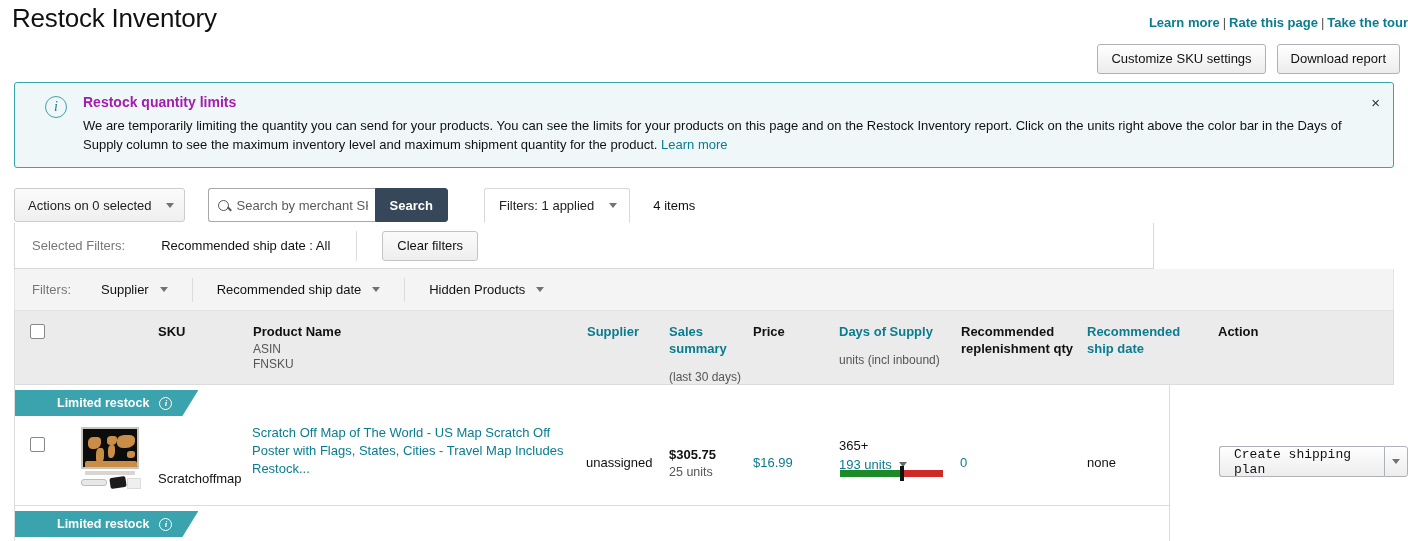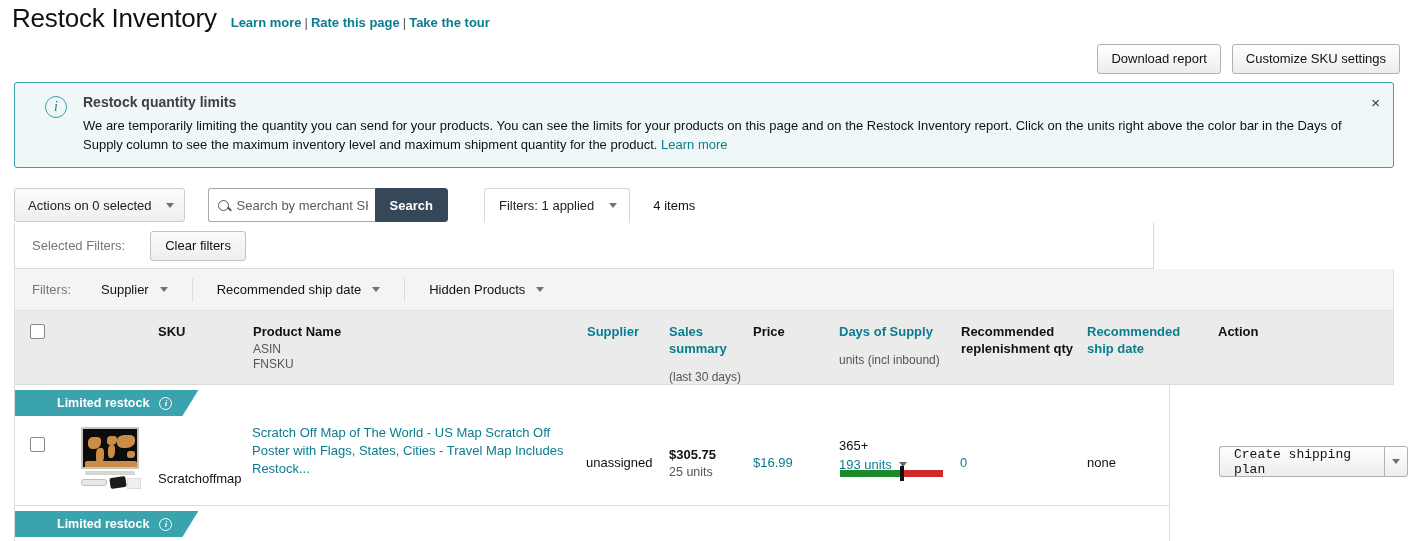--- a/index.html
+++ b/index.html
@@ -11,20 +11,21 @@
     color: #111111;
     overflow: hidden;
   }
   .page { position: relative; width: 1408px; height: 541px; }
 
   
   .title-row {
     display: flex; align-items: baseline;
     padding: 2px 0 0 12px;
     height: 36px;
+    justify-content: space-between;
   }
   .page-title {
     font-size: 26px;
     font-weight: 400;
     color: #111111;
     letter-spacing: -0.2px;
     line-height: 32px;
   }
   .title-links {
     margin-left: 14px;
@@ -77,21 +78,21 @@
     color: #2c7d88;
     font-size: 14px;
     font-family: "Liberation Serif", serif;
     font-style: italic;
     display: flex; align-items: center; justify-content: center;
     flex: 0 0 auto;
     margin: 2px 16px 0 16px;
   }
   .alert-body { flex: 1 1 auto; padding-right: 24px; }
   .alert-title {
-    font-size: 14px; font-weight: bold; color: #404040;
+    font-size: 14px; font-weight: bold; color: #a21caf;
     margin: 0 0 5px 0; line-height: 17px;
   }
   .alert-text {
     font-size: 13px; color: #111; line-height: 19px;
   }
   .alert-text a { color: #0a7c8f; text-decoration: none; }
   .alert-close {
     position: absolute; right: 13px; top: 14px;
     font-size: 15px; color: #333; cursor: pointer; line-height: 12px;
   }
@@ -393,22 +394,22 @@
 <div class="page">
 
   <div class="title-row">
     <div class="page-title">Restock Inventory</div>
     <div class="title-links">
       <a href="#">Learn more</a><span class="sep">|</span><a href="#">Rate this page</a><span class="sep">|</span><a href="#">Take the tour</a>
     </div>
   </div>
 
   <div class="top-buttons">
+    <button class="btn">Customize SKU settings</button>
     <button class="btn">Download report</button>
-    <button class="btn">Customize SKU settings</button>
   </div>
 
   <div class="alert">
     <div class="alert-icon">i</div>
     <div class="alert-body">
       <div class="alert-title">Restock quantity limits</div>
       <div class="alert-text"><span>We are temporarily limiting the quantity you can send for your products. You can see the limits for your products on this page and on the Restock Inventory report. Click on the units right above the color bar in the Days of Supply column to see the maximum inventory level and maximum shipment quantity for the product.</span> <a href="#">Learn more</a></div>
     </div>
     <div class="alert-close">×</div>
   </div>
@@ -427,20 +428,21 @@
     </div>
     <div class="filters-tab">
       <span>Filters: 1 applied</span>
       <span class="caret"></span>
     </div>
     <div class="item-count">4 items</div>
   </div>
 
   <div class="selfilters">
     <span class="selfilters-label">Selected Filters:</span>
+    <span class="selfilters-value">Recommended ship date : All</span>
     <button class="clear-btn">Clear filters</button>
   </div>
 
   <div class="filterbar">
     <span class="filterbar-label">Filters:</span>
     <div class="filter-chip">
       <span>Supplier</span>
       <span class="caret"></span>
     </div>
     <div class="filter-chip">

